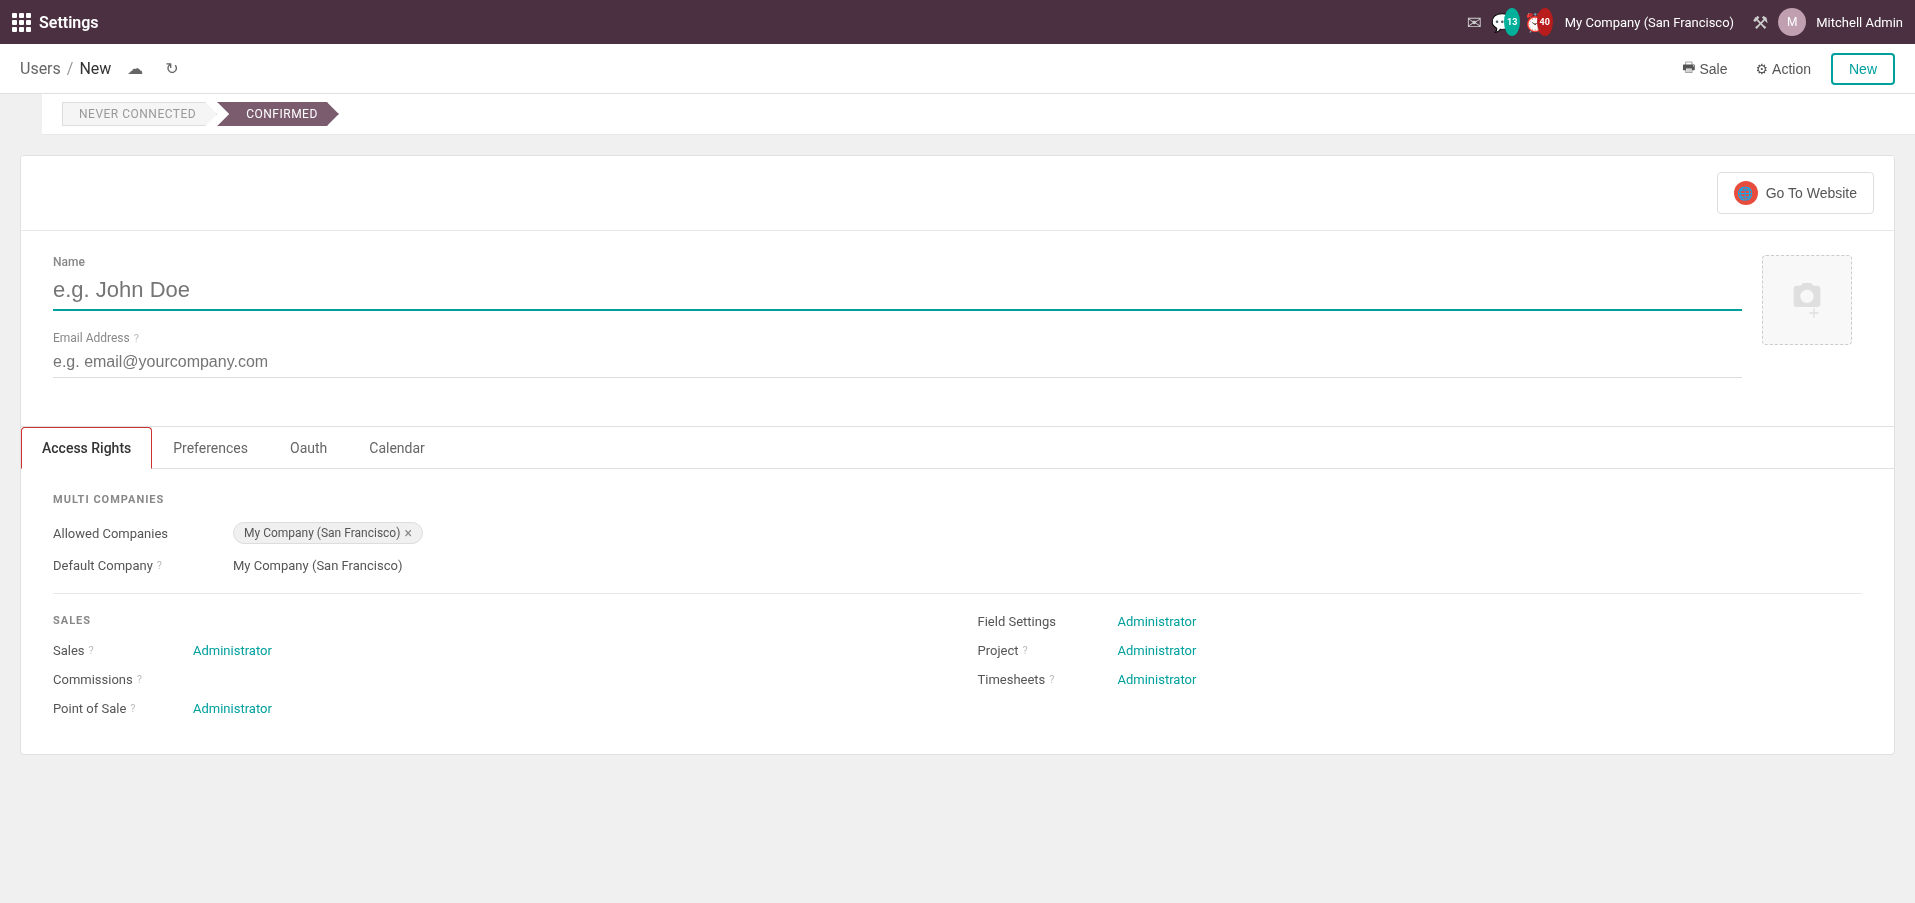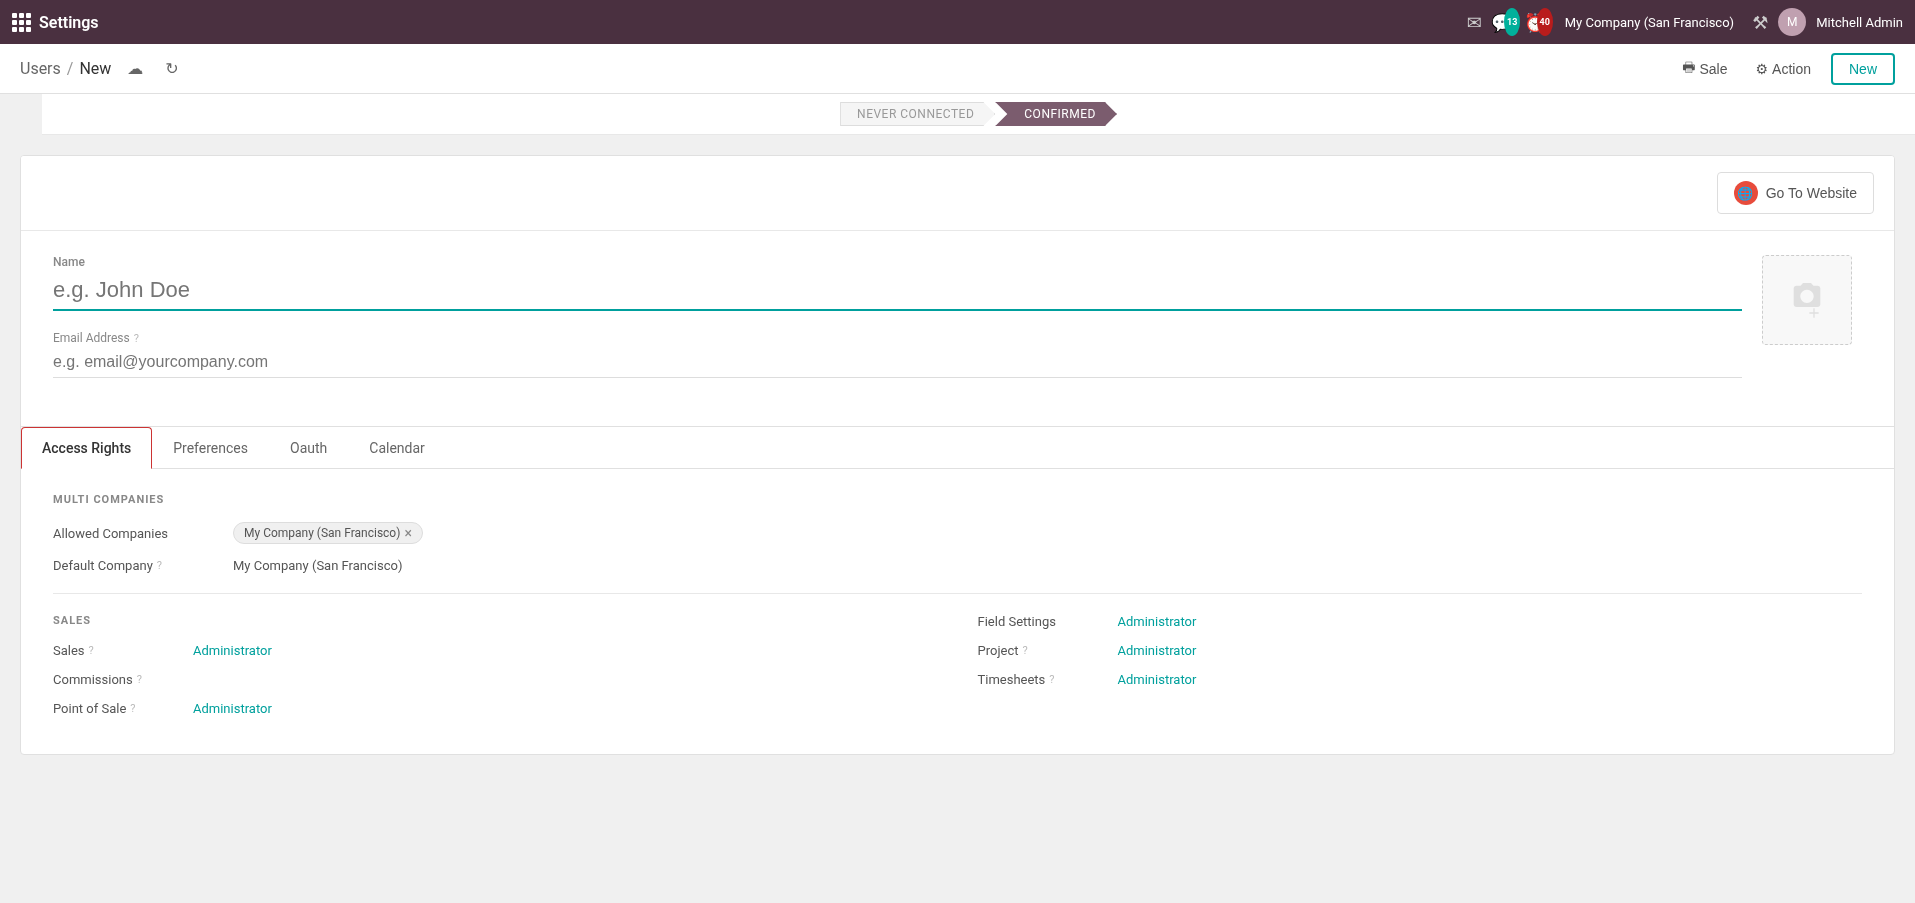--- a/index.html
+++ b/index.html
@@ -69,21 +69,21 @@
     }
     .action-btn {
       background: none; border: none; cursor: pointer; color: #555; font-size: 14px; display: flex; align-items: center; gap: 4px; padding: 6px 8px; border-radius: 4px;
     }
     .btn-new {
       border: 2px solid #00a09d; color: #00a09d; background: #fff; padding: 6px 16px; border-radius: 4px; font-size: 14px; cursor: pointer; font-weight: 500;
     }
 
     
     .status-bar {
-      background: #fff; border-bottom: 1px solid #e8e8e8; padding: 8px 20px; display: flex; justify-content: center; align-items: center; gap: 0; margin-left: 42px;
+      background: #fff; border-bottom: 1px solid #e8e8e8; padding: 8px 20px; display: flex; justify-content: flex-start; align-items: center; gap: 0; margin-left: 42px;
     }
     .status-steps {
       display: flex; align-items: center; gap: 0;
     }
     .status-step {
       padding: 4px 20px 4px 28px; font-size: 12px; color: #999; background: #f5f5f5; border: 1px solid #ddd; position: relative; clip-path: polygon(0 0, calc(100% - 12px) 0, 100% 50%, calc(100% - 12px) 100%, 0 100%, 12px 50%);
       white-space: nowrap; letter-spacing: 0.5px;
     }
     .status-step:first-child { clip-path: polygon(0 0, calc(100% - 12px) 0, 100% 50%, calc(100% - 12px) 100%, 0 100%); padding-left: 16px; }
     .status-step.active { background: #7b5c6e; color: #fff; border-color: #7b5c6e; }

